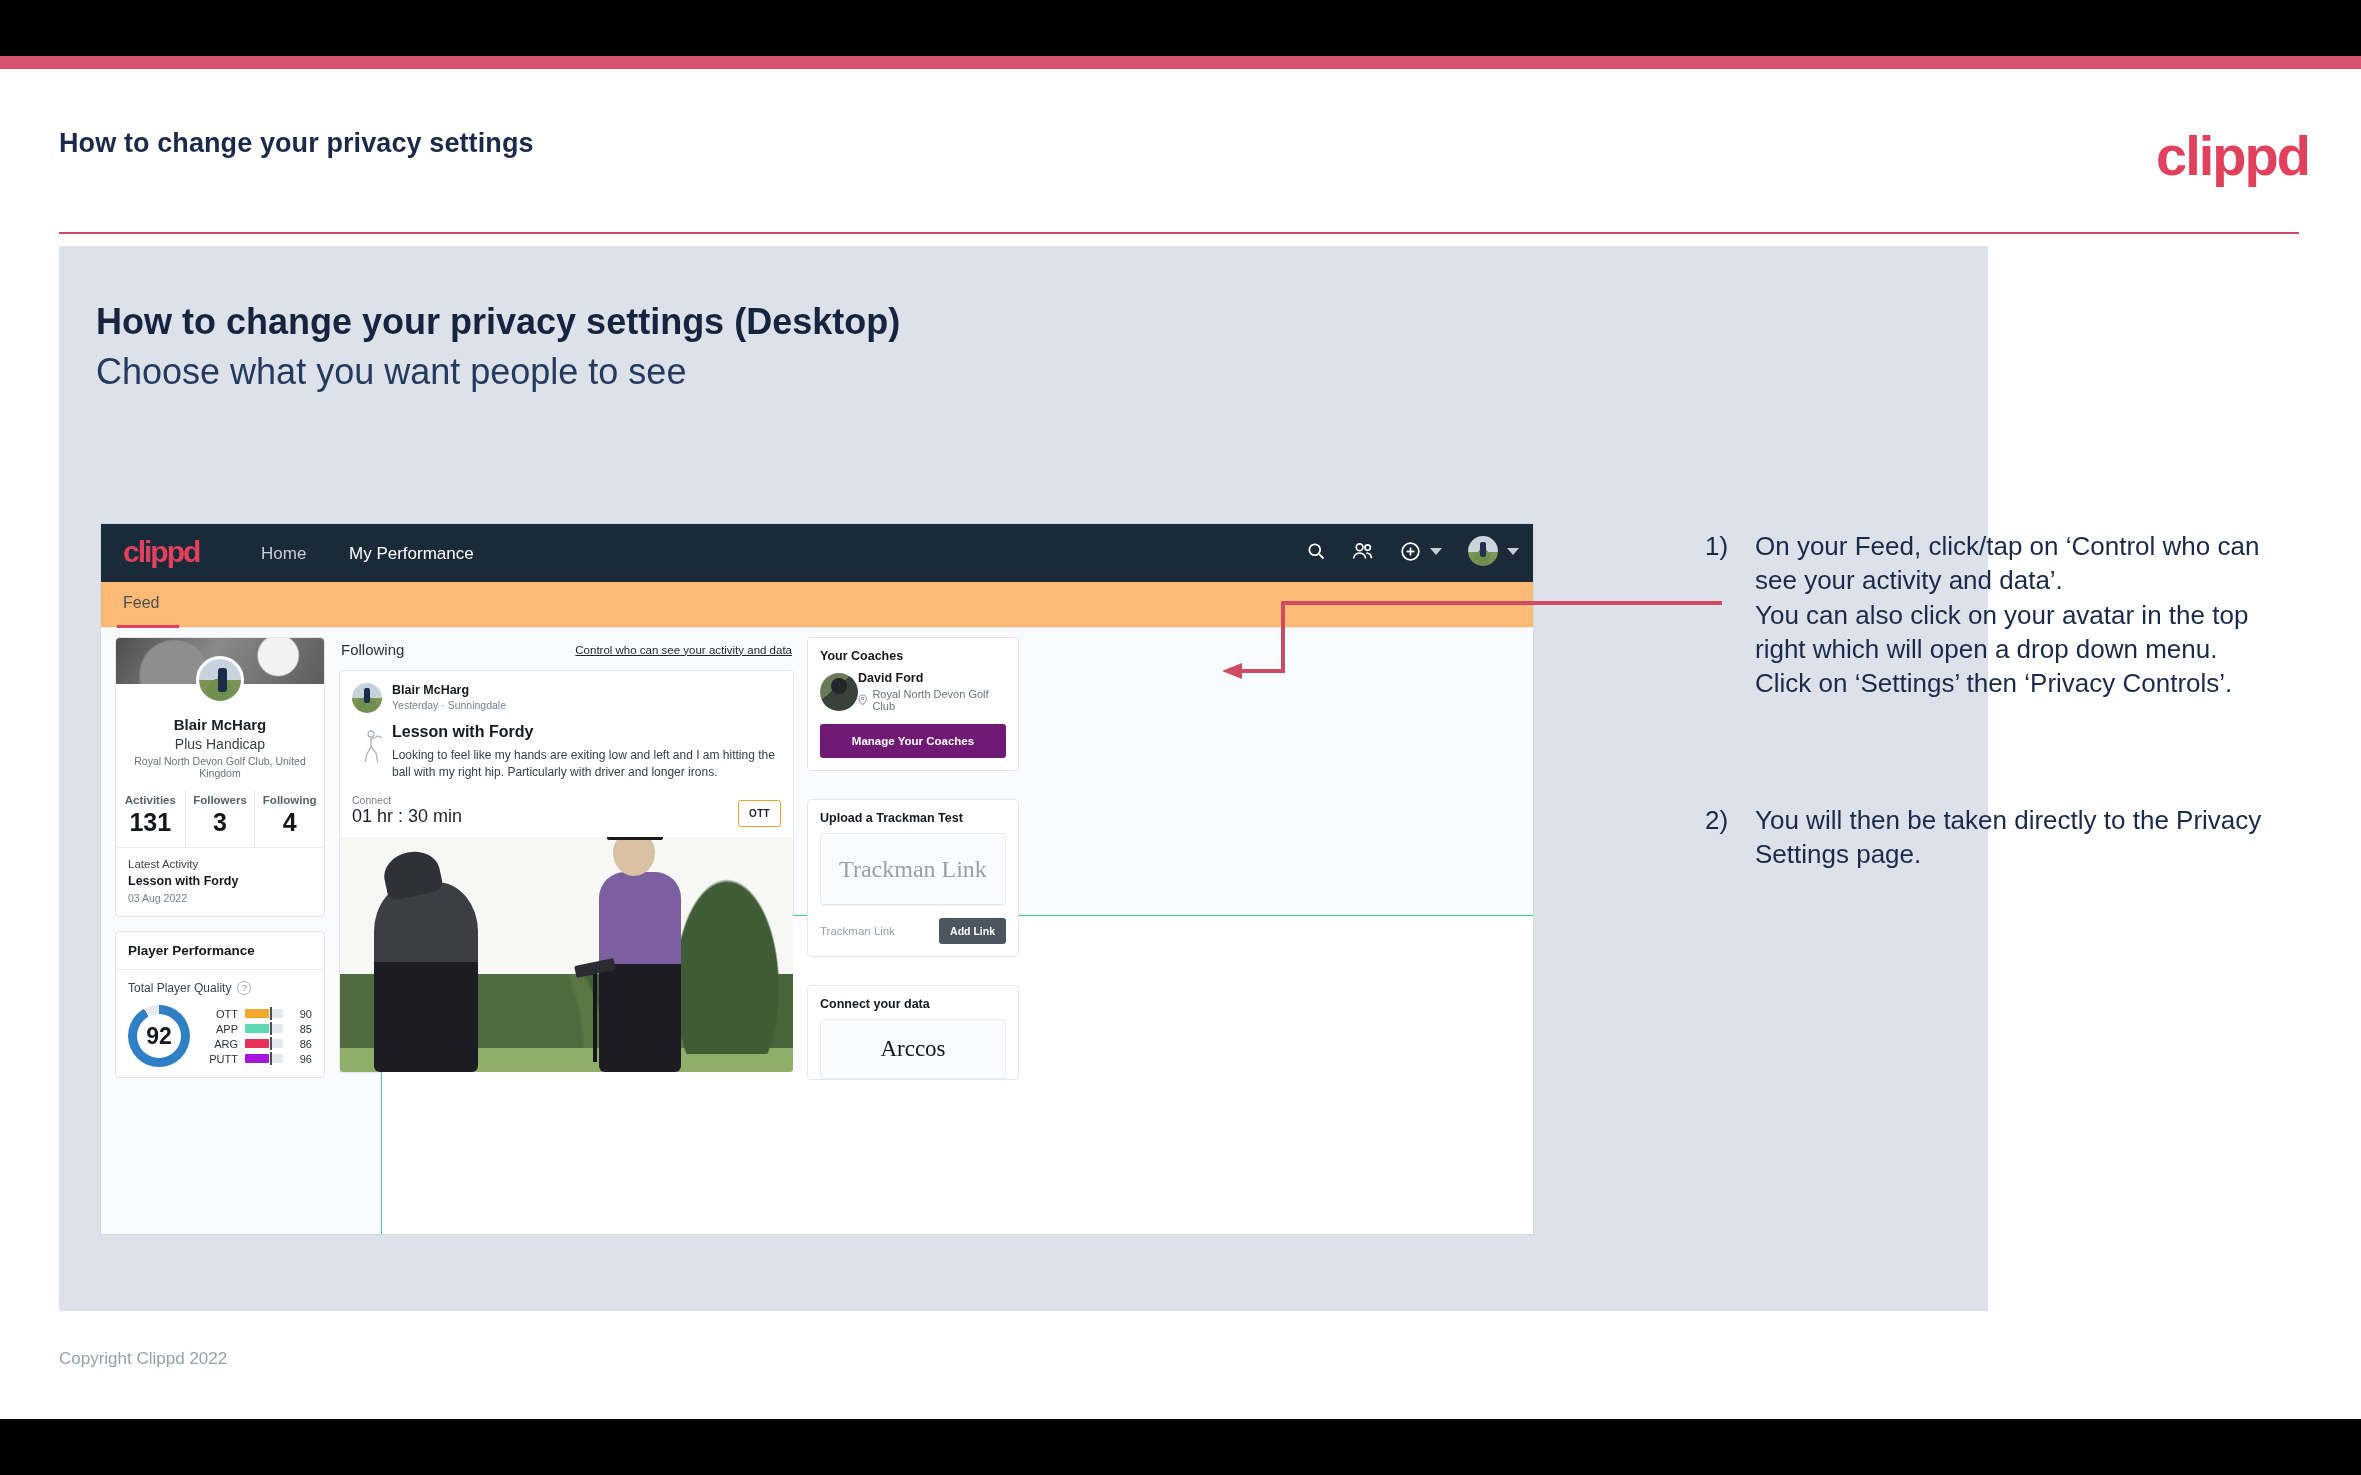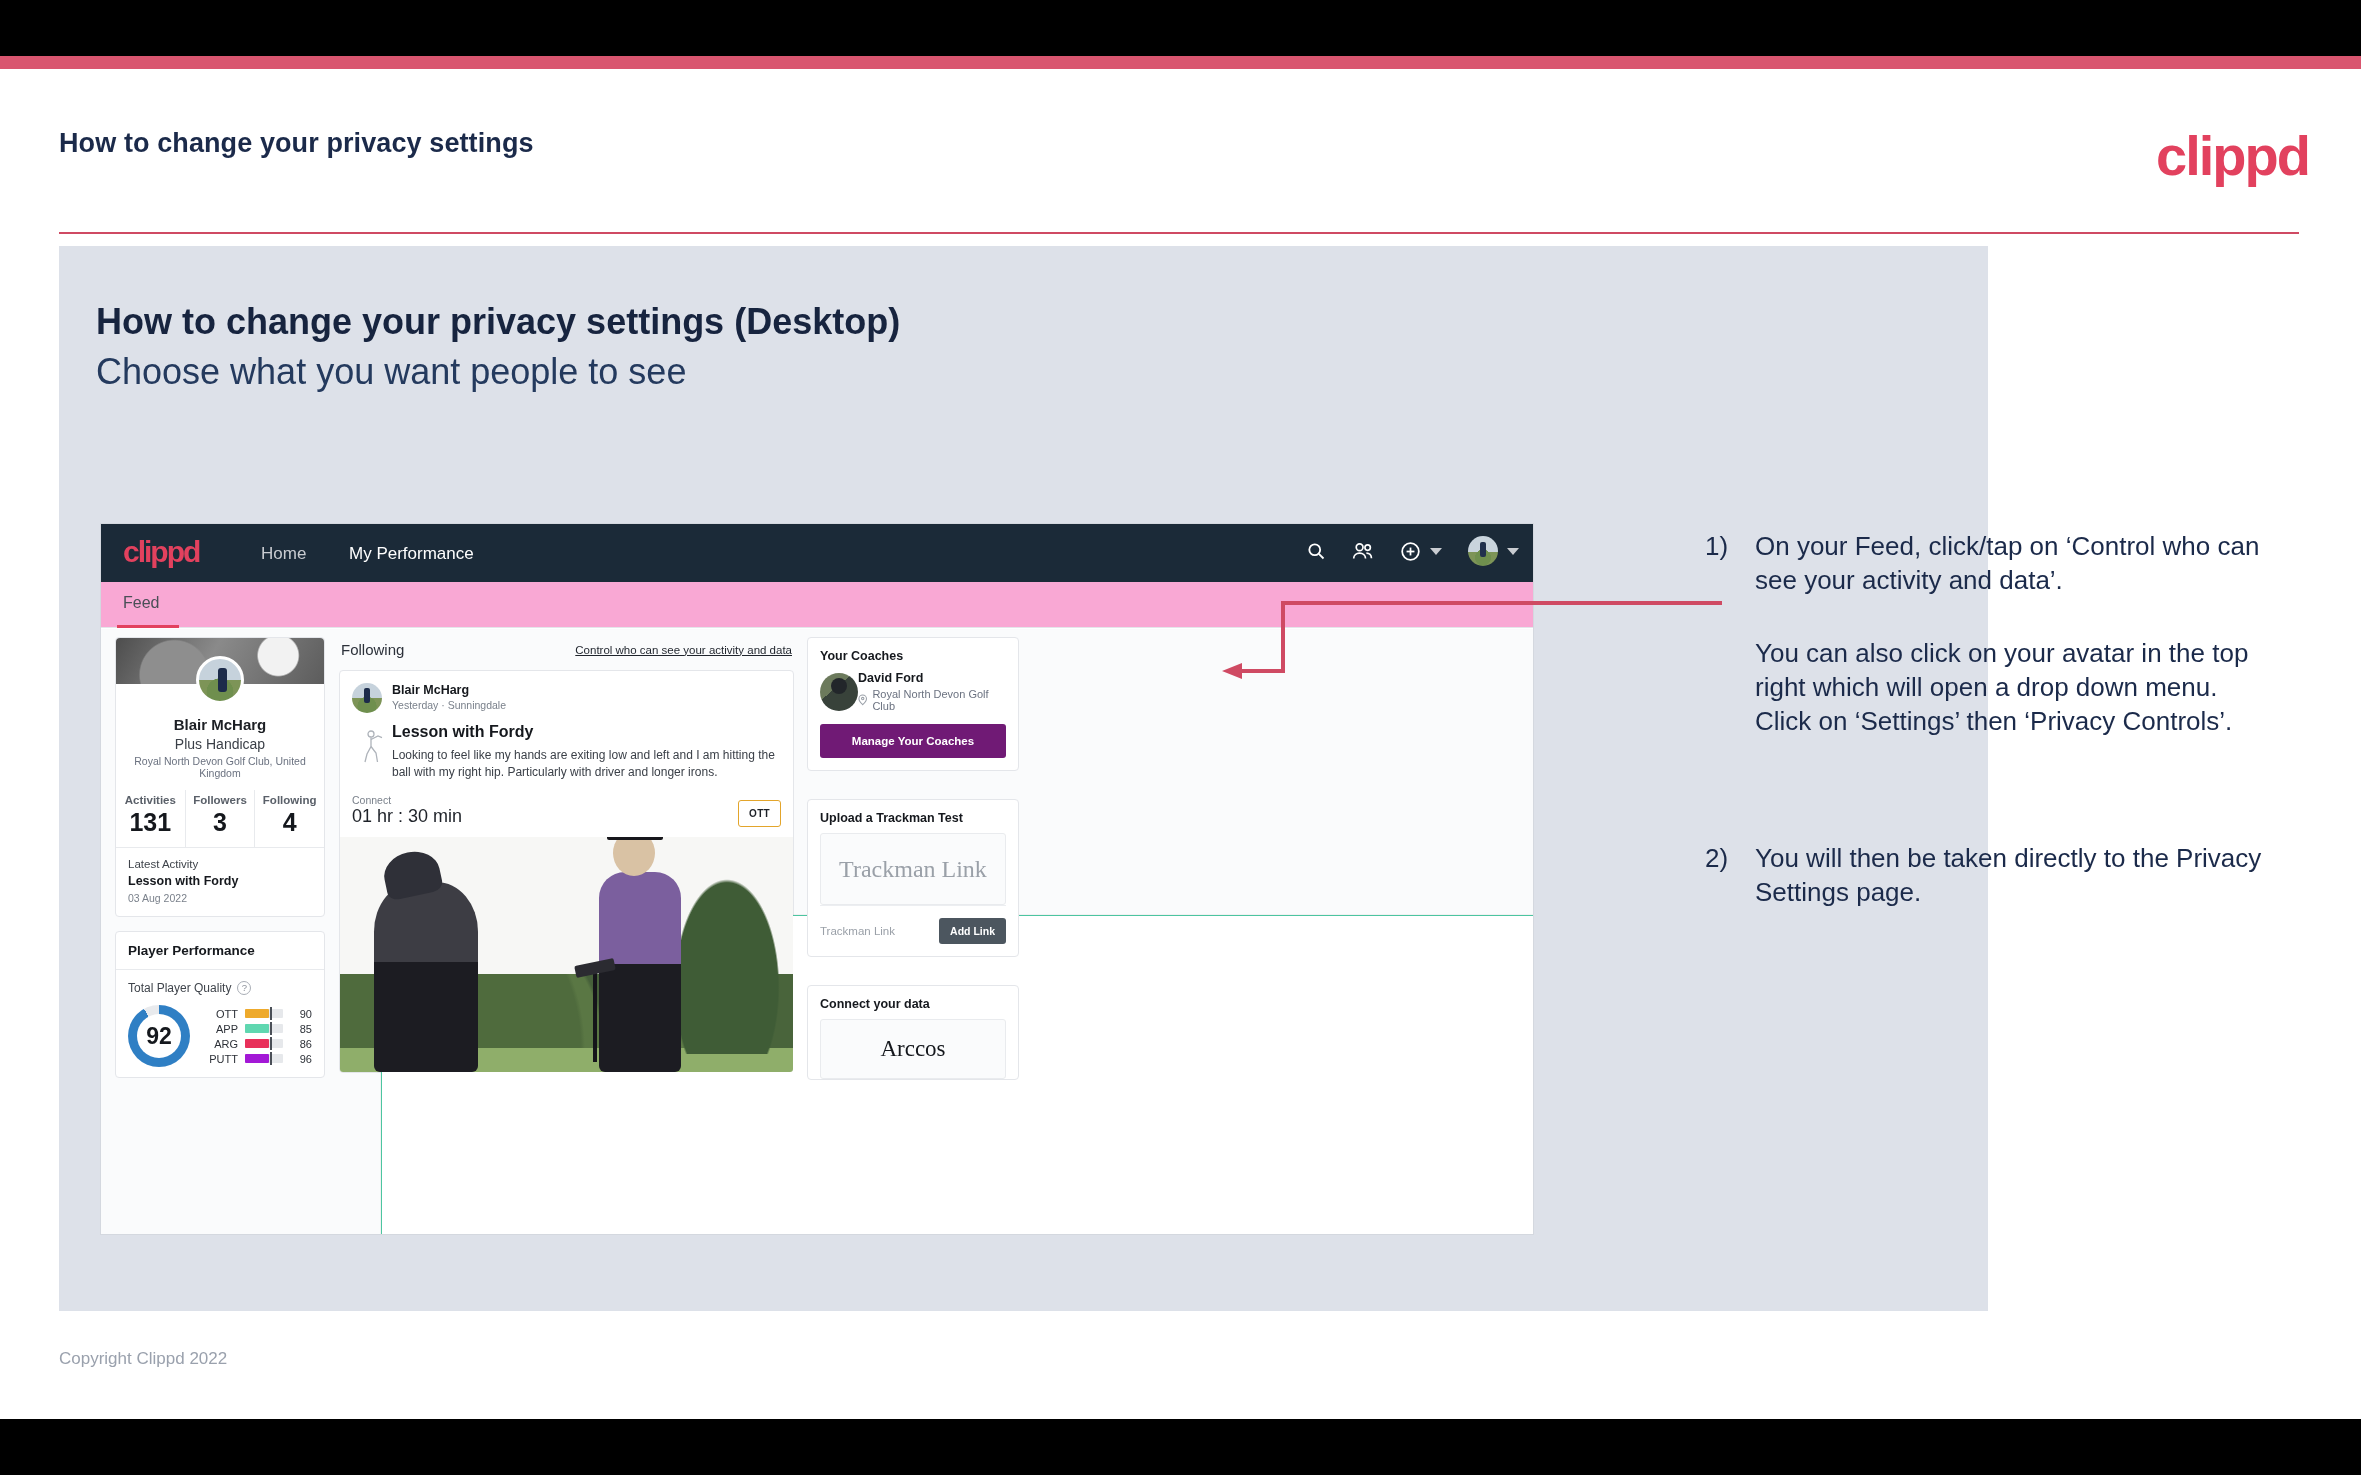--- a/index.html
+++ b/index.html
@@ -40,21 +40,21 @@
   .nav-icons { position:absolute; right:14px; top:12px; display:flex; align-items:center; gap:26px; }
   .nav-icons svg { display:block; }
   .avatar-nav { width:30px;height:30px;border-radius:50%;
      background:
        radial-gradient(circle at 50% 72%, #6f8f4e 0 30%, rgba(0,0,0,0) 31%),
        linear-gradient(#c9d4dd 0 52%, #7d9457 52% 100%);
      position:relative; overflow:hidden; }
   .avatar-nav::after{content:"";position:absolute;left:12px;top:6px;width:6px;height:15px;background:#20304d;border-radius:2px;}
   .chev { width:0;height:0;border-left:6px solid transparent;border-right:6px solid transparent;border-top:7px solid #c9ccd1; }
 
-  .app-tabs { position:absolute; left:0; top:58px; width:1432px; height:46px; background:#f9a8d4; border-bottom:1px solid #e4e6ea; }
+  .app-tabs { position:absolute; left:0; top:58px; width:1432px; height:46px; background:#fdba74; border-bottom:1px solid #e4e6ea; }
   .tab { position:absolute; left:22px; top:12px; font-size:16px; color:#4a4f57; }
   .tab-underline { position:absolute; left:16px; top:43px; width:62px; height:3px; background:#e2415e; }
 
   .app-body { position:absolute; left:0; top:105px; width:1432px; height:605px; background:#fafbfc; }
 
   
   .col-left { position:absolute; left:14px; top:8px; width:210px; }
   .card { background:#fff; border:1px solid #e4e6ea; border-radius:4px; }
 
   .cover { height:46px;
@@ -181,21 +181,21 @@
   .card-gap { margin-top:28px; }
 
   
   .callout { position:absolute; left:0; top:0; width:2361px; height:1475px; pointer-events:none; }
 
   
   .instr { position:absolute; left:1705px; top:545px; width:540px; color:#1b2a4a; }
   .ins-item { display:flex; gap:16px; margin-bottom:30px; }
   .ins-num { width:34px; flex:0 0 34px; font-size:26px; line-height:1.32; }
   .ins-txt { font-size:26px; line-height:1.32; }
-  .ins-p2 { margin-top:38px; }
+  .ins-p2 { }
 
   .copyright { position:absolute; left:59px; top:1349px; font-size:17px; color:#9aa1ad; }
 </style>
 </head>
 <body>
 
 <div class="slide">
 
   <div class="bar-top"></div>
   <div class="accent-strip"></div>

